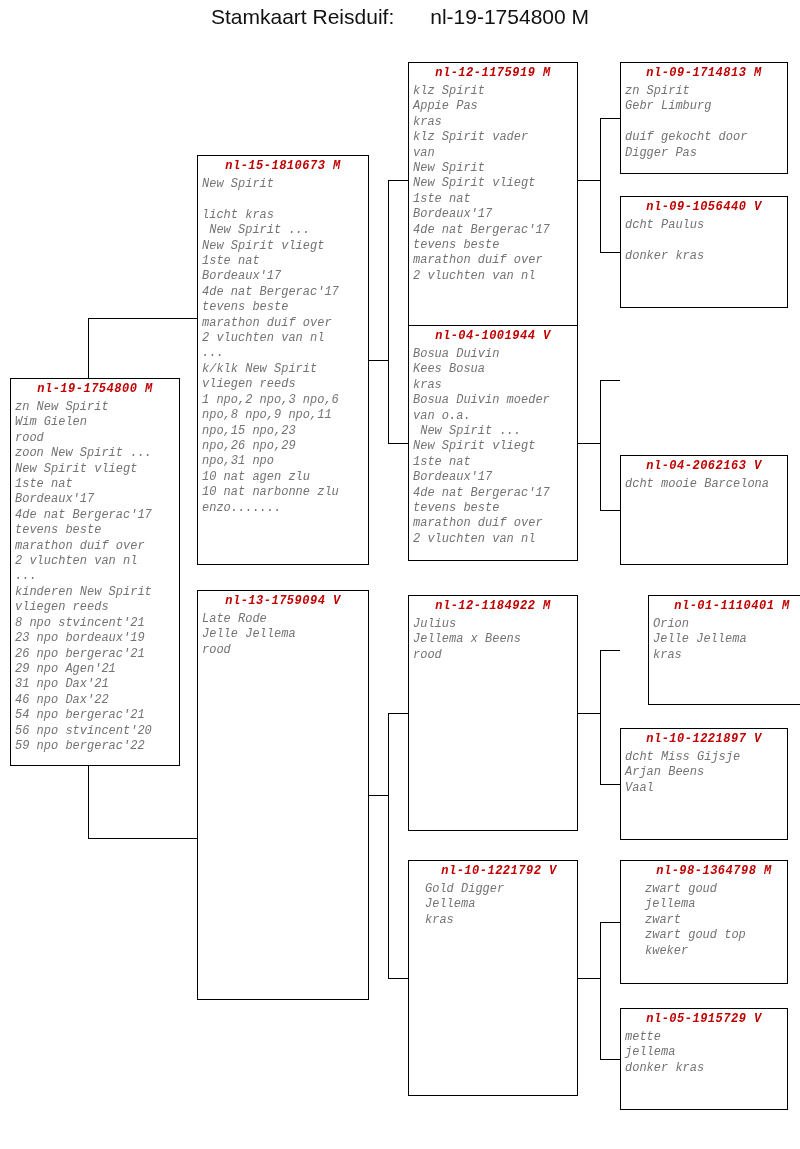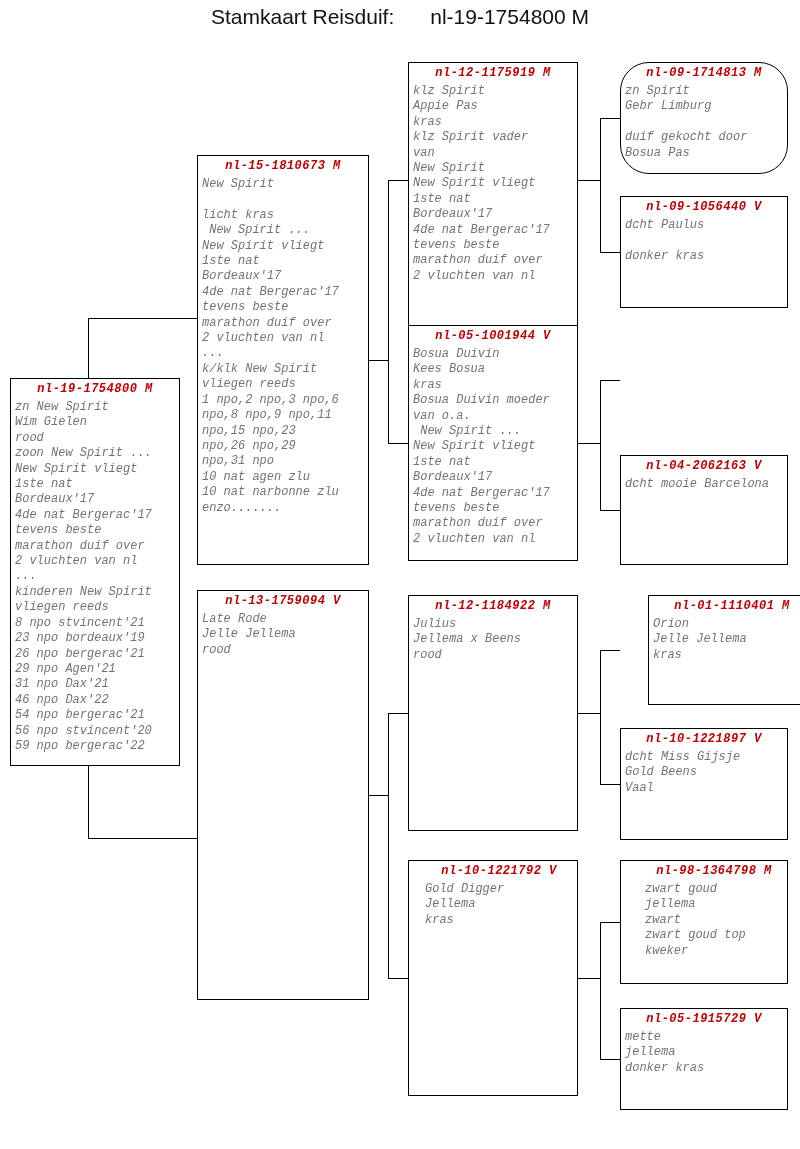--- a/index.html
+++ b/index.html
@@ -128,21 +128,21 @@
 New Spirit
 New Spirit vliegt
 1ste nat
 Bordeaux'17
 4de nat Bergerac'17
 tevens beste
 marathon duif over
 2 vluchten van nl</div>
   </div>
   <div class="pbox" style="left:408px; top:325px; width:170px; height:236px;">
-    <div class="ring">nl-05-1001944 V</div>
+    <div class="ring">nl-04-1001944 V</div>
     <div class="notes">Bosua Duivin
 Kees Bosua
 kras
 Bosua Duivin moeder
 van o.a.
  New Spirit ...
 New Spirit vliegt
 1ste nat
 Bordeaux'17
 4de nat Bergerac'17
@@ -156,48 +156,48 @@
 Jellema x Beens
 rood</div>
   </div>
   <div class="pbox" style="left:408px; top:860px; width:170px; height:236px;padding-left:16px;">
     <div class="ring">nl-10-1221792 V</div>
     <div class="notes">Gold Digger
 Jellema
 kras</div>
   </div>
 
-  <div class="pbox" style="left:620px; top:62px; width:168px; height:112px;border-radius:29px;">
+  <div class="pbox" style="left:620px; top:62px; width:168px; height:112px;">
     <div class="ring">nl-09-1714813 M</div>
     <div class="notes">zn Spirit
 Gebr Limburg
 
 duif gekocht door
-Bosua Pas</div>
+Digger Pas</div>
   </div>
   <div class="pbox" style="left:620px; top:196px; width:168px; height:112px;">
     <div class="ring">nl-09-1056440 V</div>
     <div class="notes">dcht Paulus
 
 donker kras</div>
   </div>
   <div class="pbox" style="left:620px; top:455px; width:168px; height:110px;">
     <div class="ring">nl-04-2062163 V</div>
     <div class="notes">dcht mooie Barcelona</div>
   </div>
   <div class="pbox" style="left:620px; top:595px; width:168px; height:110px;margin-left:28px;">
     <div class="ring">nl-01-1110401 M</div>
     <div class="notes">Orion
 Jelle Jellema
 kras</div>
   </div>
   <div class="pbox" style="left:620px; top:728px; width:168px; height:112px;">
     <div class="ring">nl-10-1221897 V</div>
     <div class="notes">dcht Miss Gijsje
-Gold Beens
+Arjan Beens
 Vaal</div>
   </div>
   <div class="pbox" style="left:620px; top:860px; width:168px; height:124px;padding-left:24px;">
     <div class="ring">nl-98-1364798 M</div>
     <div class="notes">zwart goud
 jellema
 zwart
 zwart goud top
 kweker</div>
   </div>

